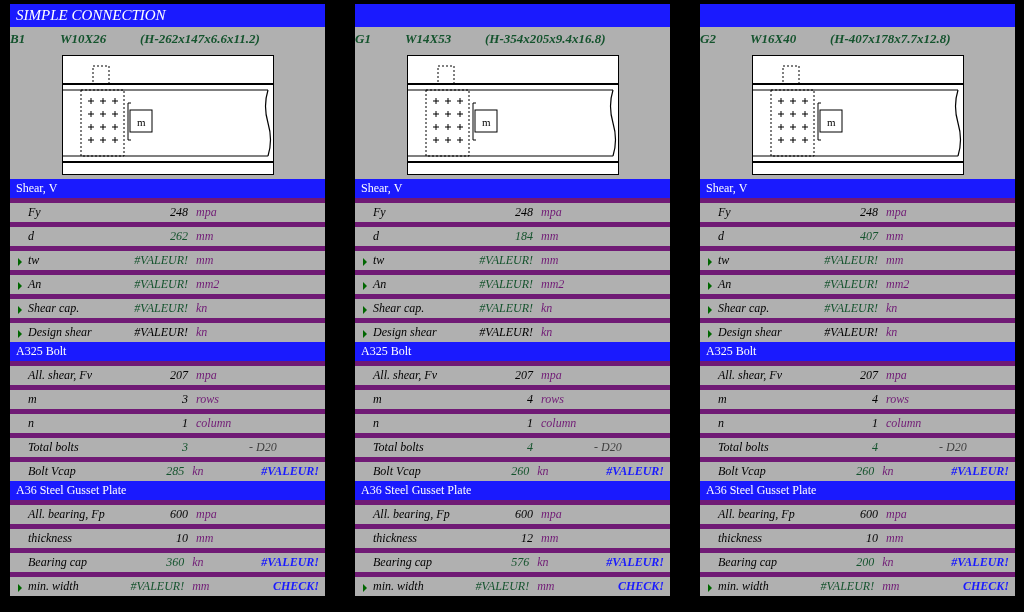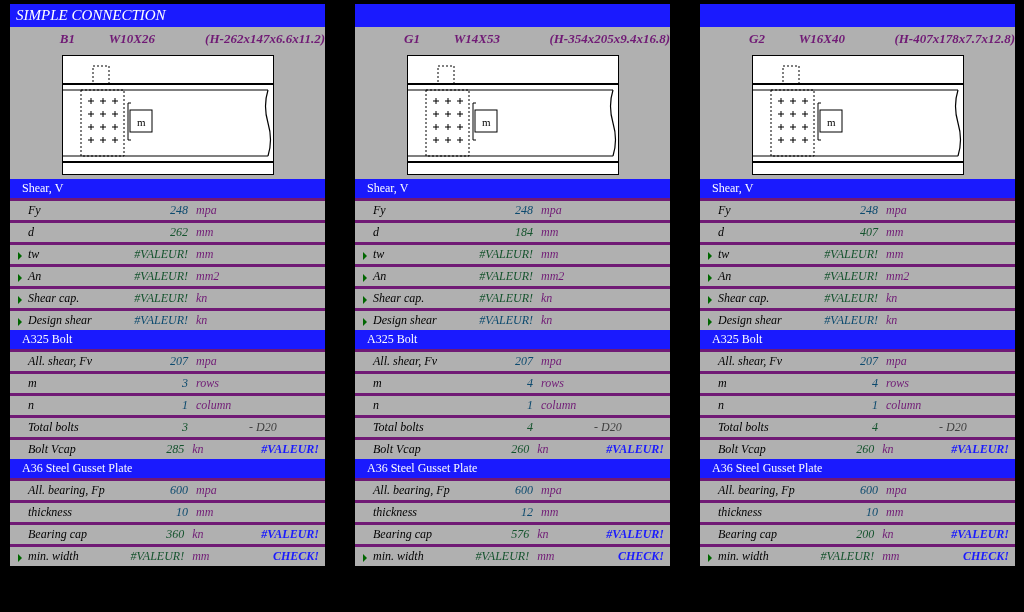--- a/index.html
+++ b/index.html
@@ -1,30 +1,30 @@
 <!DOCTYPE html>
 <html><head>
 <meta charset="utf-8">
 <style>
 body{margin:0;background:#000;font-family:"Times New Roman",serif;font-size:12px;color:#000;width:1024px;height:612px;overflow:hidden}
 .container{display:flex;gap:30px;padding:4px 10px}
 .col{width:315px;background:#b0b0b0}
 .title{background:#1a1afe;color:#fff;font-weight:normal;font-size:15px;padding:3px 6px;font-style:italic}
-.header{background:#b0b0b0;color:#701a75;font-weight:bold;font-size:13px;padding:4px 0;text-align:right;font-style:italic}
+.header{background:#b0b0b0;color:#14532d;font-weight:bold;font-size:13px;padding:4px 0;text-align:left;font-style:italic}
 .header span{display:inline-block}
 .h-id{width:50px}
 .h-sz{width:80px}
 .h-dim{width:170px}
 .dia{background:#b0b0b0;padding:4px 0;display:flex;justify-content:center}
 .dia svg{background:#fff;border:1px solid #000}
-.sect{background:#1a1afe;color:#fff;font-size:12px;padding:2px 12px}
-.row{display:flex;border-top:3px solid #701a75;background:#b0b0b0;padding:1px 0;height:17px;line-height:17px;font-style:italic}
+.sect{background:#1a1afe;color:#fff;font-size:12px;padding:2px 6px}
+.row{display:flex;border-top:5px solid #701a75;background:#b0b0b0;padding:1px 0;height:17px;line-height:17px;font-style:italic}
 .lab{width:90px;padding-left:18px;position:relative}
 .lab.tri::before{content:"";position:absolute;left:8px;top:6px;width:0;height:0;border-left:4px solid #060;border-top:4px solid transparent;border-bottom:4px solid transparent}
-.val{width:70px;text-align:right;color:#0c4a6e;padding-right:4px}
+.val{width:70px;text-align:right;color:#000000;padding-right:4px}
 .val.blk{color:#14532d}
 .unit{width:50px;color:#701a75;padding-left:4px}
 .extra{width:80px;text-align:right;color:#1a1afe;font-weight:bold;font-style:italic;padding-right:6px}
 .dash{color:#404040;padding:0 3px}
 </style>
 </head>
 <body>
 
 <div class="container" id="root">
     <div class="col">

